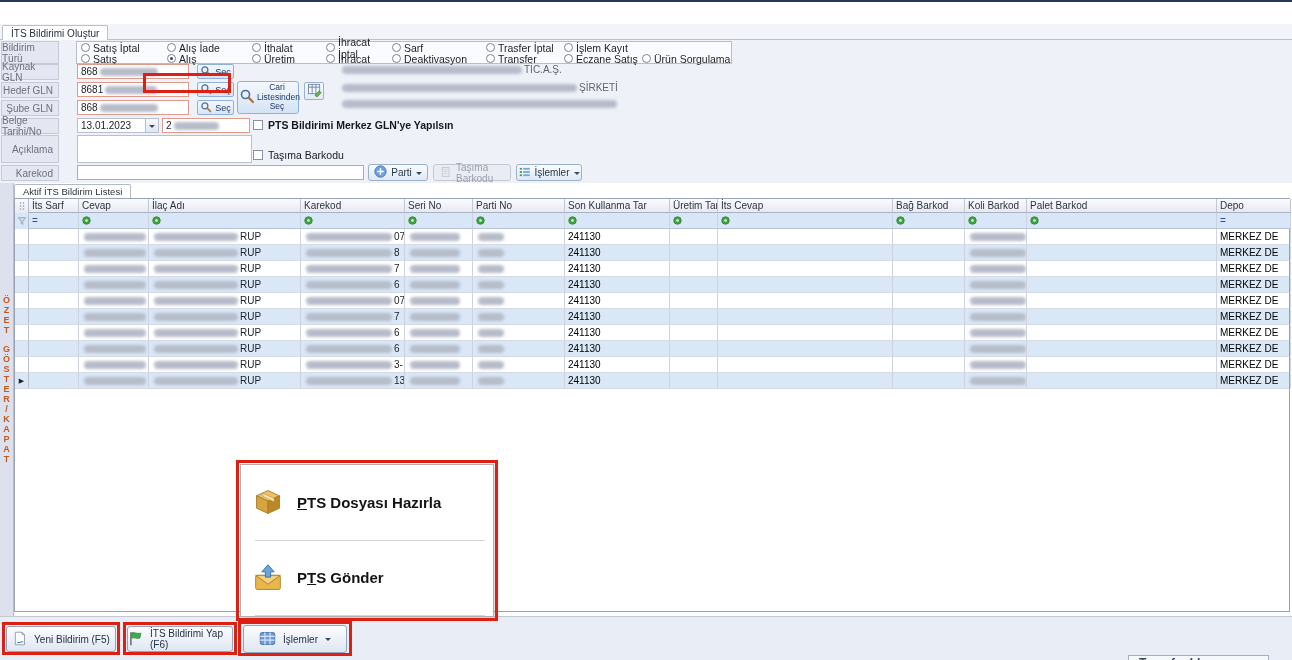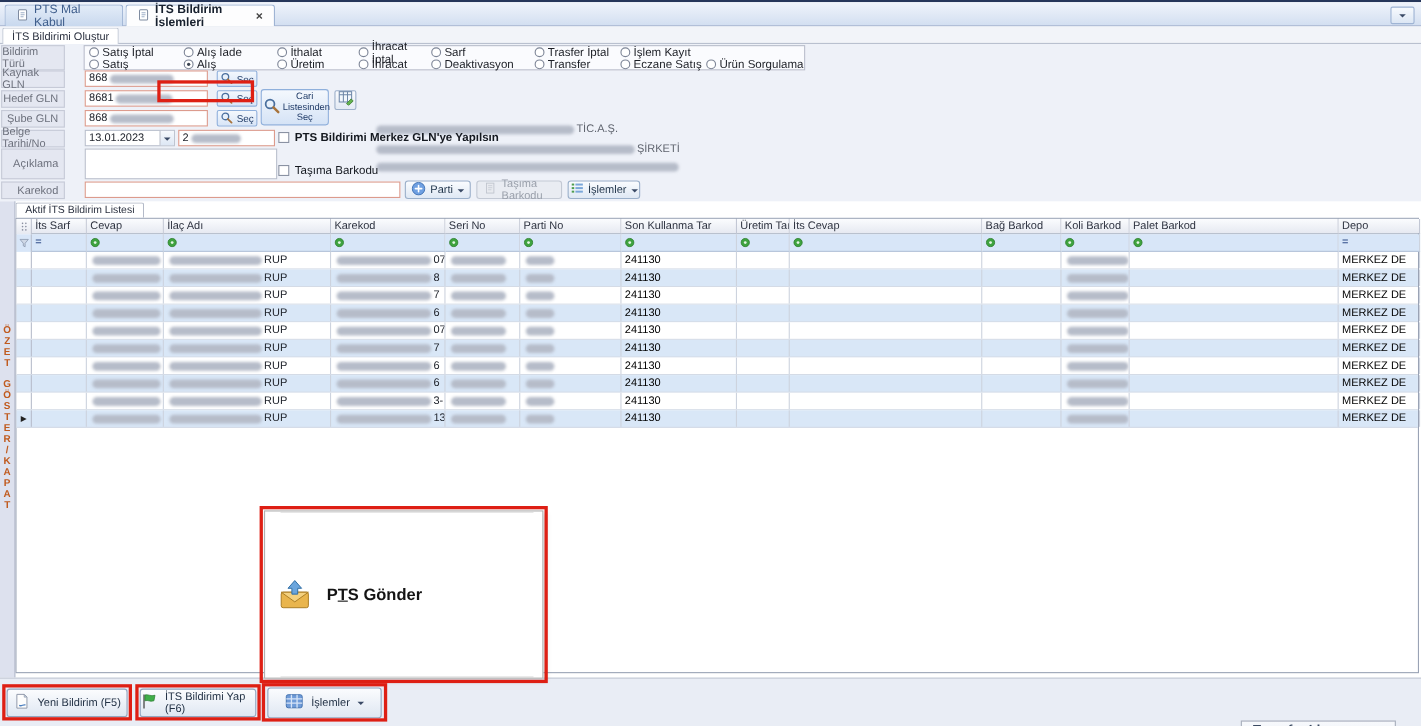--- a/index.html
+++ b/index.html
@@ -48,21 +48,21 @@
     vertical-align:middle; margin:0 2px; flex:none; }
   .secbtn { position:absolute; width:37px; height:15px; display:flex; gap:3px; align-items:center;
     justify-content:center; font-size:9px; color:#1f3a66;
     background:linear-gradient(#f4f8fd,#d8e5f7); border:1px solid #8fb0dc; border-radius:2px; }
   .bigbtn { position:absolute; left:237px; top:41px; width:62px; height:33px; display:flex; gap:2px;
     align-items:center; justify-content:center; font-size:8.5px; line-height:1.15; text-align:center;
     color:#1f3a66; background:linear-gradient(#f4f8fd,#d5e3f6); border:1px solid #8fb0dc; border-radius:3px; }
   .iconbtn { position:absolute; left:304px; top:42px; width:20px; height:18px;
     background:linear-gradient(#fbfcfe,#e3eaf4); border:1px solid #9db0ca; border-radius:2px;
     display:flex; align-items:center; justify-content:center; }
-  .companyline { position:absolute; font-size:10px; color:#5f646e; display:flex; align-items:center;margin-top:48px; }
+  .companyline { position:absolute; font-size:10px; color:#5f646e; display:flex; align-items:center; }
   .chk { width:10px; height:10px; background:#fff; border:1px solid #8a92a3; display:inline-block; flex:none; }
   .chkrow { position:absolute; display:flex; gap:5px; align-items:center; font-size:10.5px; color:#14181f; }
   .ddbox { width:13px; height:13px; border-left:1px solid #b9bfcc; display:flex; align-items:center;
     justify-content:center; margin-left:auto; background:linear-gradient(#f6f9fd,#dde7f4); }
   .smallbtn { position:absolute; height:17px; display:flex; gap:4px; align-items:center;
     justify-content:center; font-size:10px; color:#1f3349; padding:0 6px;
     background:linear-gradient(#fafcfe,#dfe8f4); border:1px solid #9bb0ca; border-radius:3px; }
   .smallbtn.disabled { color:#9aa0ab; background:#e9ecf2; border-color:#c3c9d4; }
 
   
@@ -113,40 +113,20 @@
 
   .annot { position:absolute; border:3px solid #de1f14; z-index:50; pointer-events:none; }
   u { text-decoration:underline; }
 </style>
 </head>
 <body>
 
 <div class="app">
   <div class="topline"></div>
 
-  <div class="tabstrip">
-    <div class="tab inactive">
-      <span><svg viewBox="0 0 12 12" width="11" height="11">
-            <rect x="2" y="1" width="8" height="10" rx="1" fill="#fff" stroke="#7e8ba0"></rect>
-            <path d="M4 4h4M4 6h4M4 8h3" stroke="#9fb0c8" stroke-width="1" fill="none"></path>
-          </svg></span>
-      <span>PTS Mal Kabul</span>
-    </div>
-    <div class="tab active">
-      <span><svg viewBox="0 0 12 12" width="11" height="11">
-            <rect x="2" y="1" width="8" height="10" rx="1" fill="#fff" stroke="#7e8ba0"></rect>
-            <path d="M4 4h4M4 6h4M4 8h3" stroke="#9fb0c8" stroke-width="1" fill="none"></path>
-          </svg></span>
-      <span>İTS Bildirim İşlemleri</span>
-      <span class="tclose">×</span>
-    </div>
-    <div class="tabdd">
-        <span class="caret"></span>
-      </div>
-  </div>
 
   <div class="subtabrow">
     <div class="subtab">İTS Bildirimi Oluştur</div>
   </div>
 
   <div class="form">
     <div class="flabel" style="top:1px;height:23px">Bildirim Türü</div>
     <div class="radiobox">
       <div class="rrow" id="rrow2">
           <label class="ropt" style="width: 86px;">
@@ -785,20 +765,31 @@
         </svg></span>
     <span>İşlemler</span>
     <span class="caret"></span>
   </div>
   <div class="transfer">
     <span>Transfer Id : 4</span>
     <span class="rd" style="width:56px;height:9px"></span>
   </div>
 
   <div class="menu" id="menu">
+      <div class="mitem">
+        <span class="micon">
+          <svg viewBox="0 0 34 34" width="30" height="30">
+            <polygon points="17,4 30,10 17,16 4,10" fill="#ecc169" stroke="#a97c22"></polygon>
+            <polygon points="4,10 17,16 17,30 4,24" fill="#d5a33f" stroke="#a97c22"></polygon>
+            <polygon points="30,10 17,16 17,30 30,24" fill="#bd8627" stroke="#a97c22"></polygon>
+            <polygon points="11,7 24,13 24,17 11,10.5" fill="#f7e3af" stroke="#a97c22" stroke-width="0.5"></polygon>
+          </svg>
+        </span>
+        <span><u>P</u>TS Dosyası Hazırla</span>
+      </div>
       <div class="msep"></div>
       <div class="mitem">
         <span class="micon">
           <svg viewBox="0 0 34 34" width="30" height="30">
             <rect x="3" y="14" width="28" height="16" rx="2" fill="#e9b54d" stroke="#a97c22"></rect>
             <polygon points="3,14 17,24 31,14" fill="#f4d17f" stroke="#a97c22"></polygon>
             <polygon points="17,2 24,10 20,10 20,16 14,16 14,10 10,10" fill="#6aa5dd" stroke="#2e6da4"></polygon>
           </svg>
         </span>
         <span>P<u>T</u>S Gönder</span>

